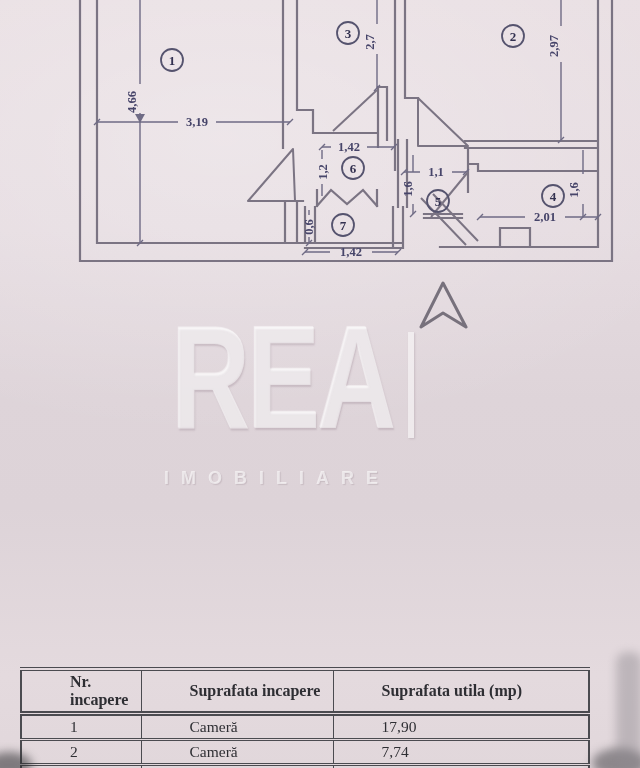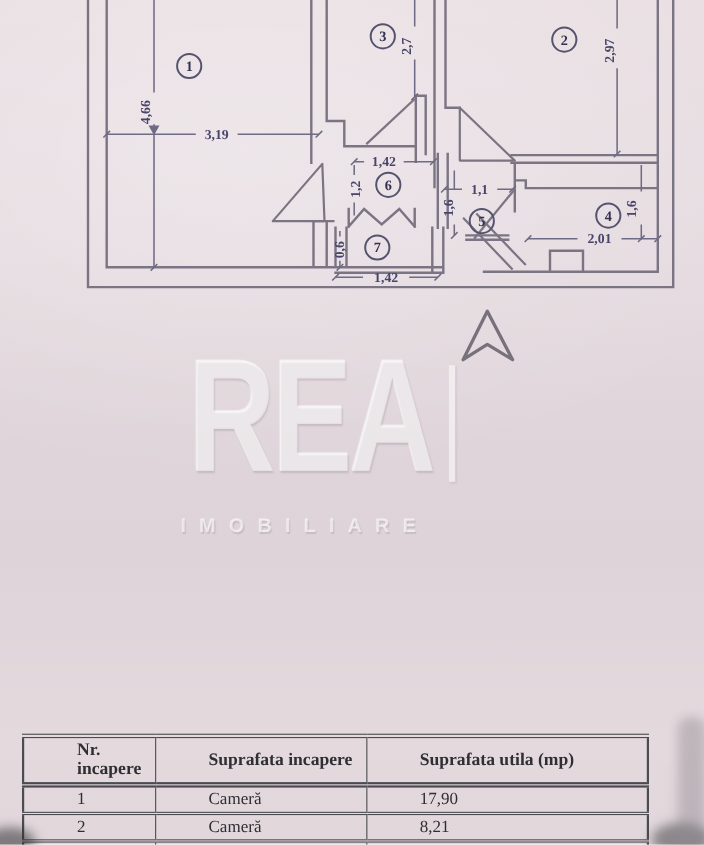--- a/index.html
+++ b/index.html
@@ -161,21 +161,21 @@
     </thead>
     <tbody>
       <tr>
         <td>1</td>
         <td>Cameră</td>
         <td>17,90</td>
       </tr>
       <tr>
         <td>2</td>
         <td>Cameră</td>
-        <td>8,21</td>
+        <td>7,74</td>
       </tr>
       <tr>
         <td>3</td>
         <td>Bucatarie</td>
         <td>3,74</td>
       </tr>
     </tbody>
   </table>
 
   <div class="smudge bl"></div>

